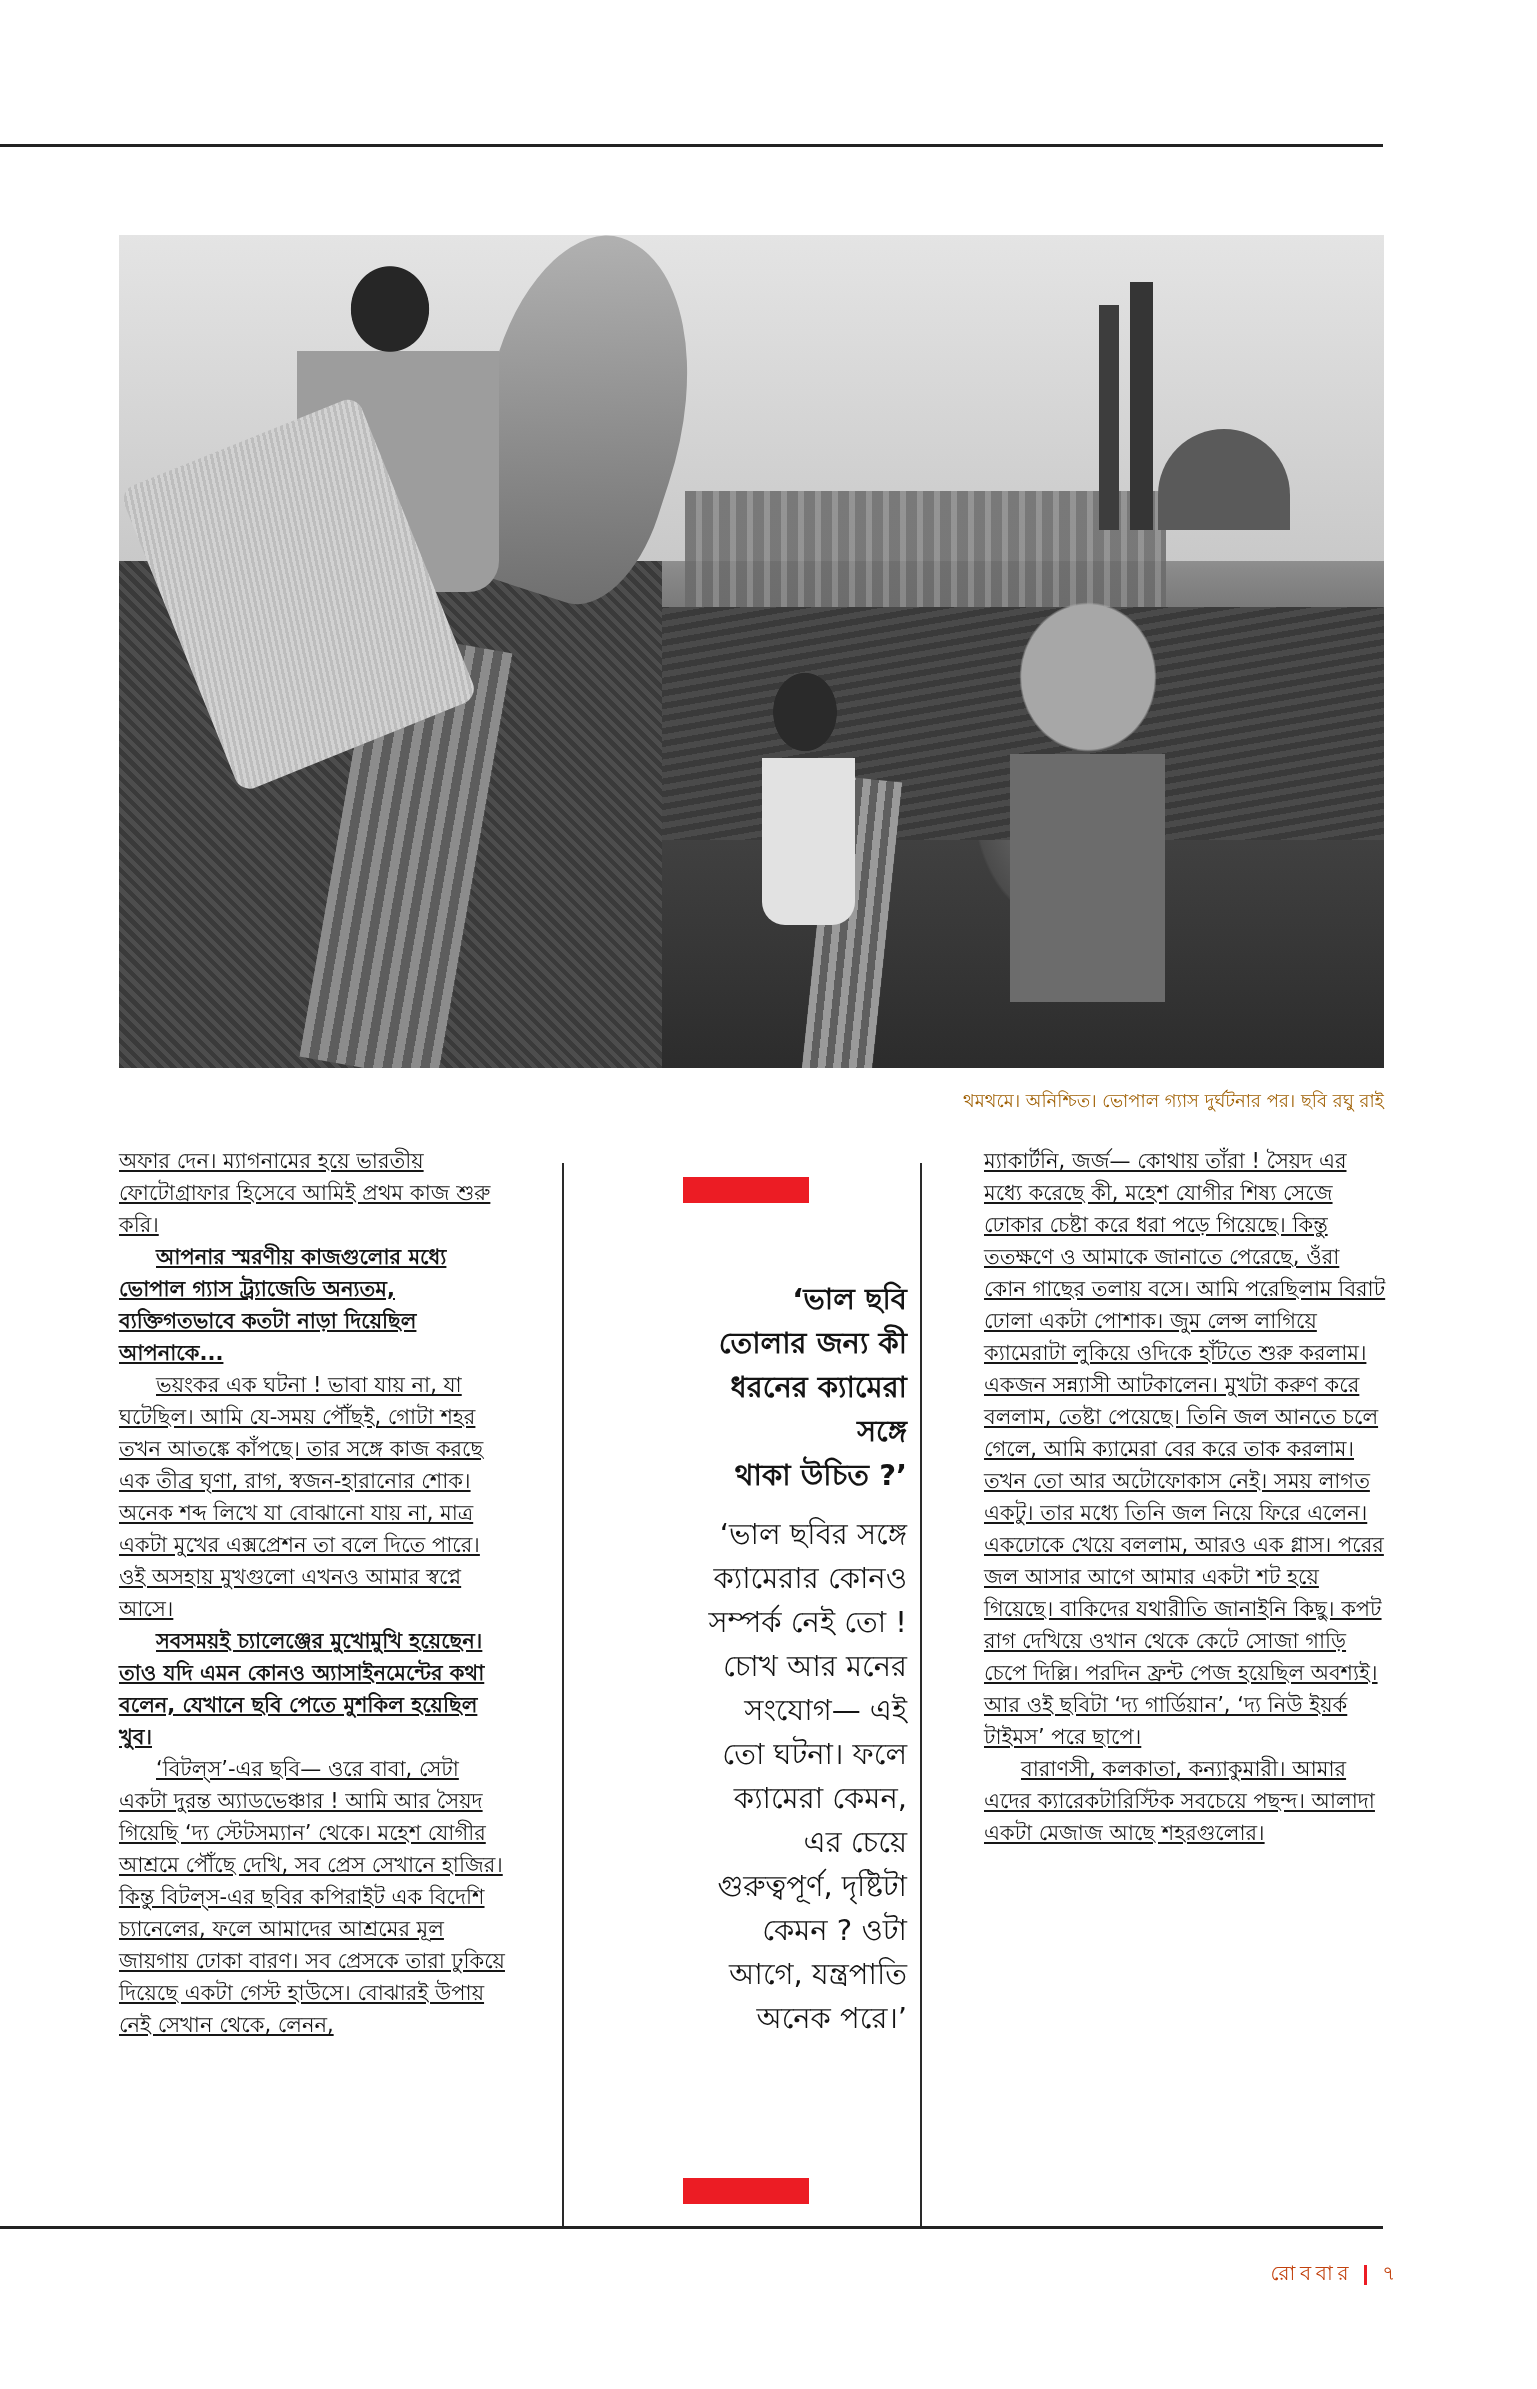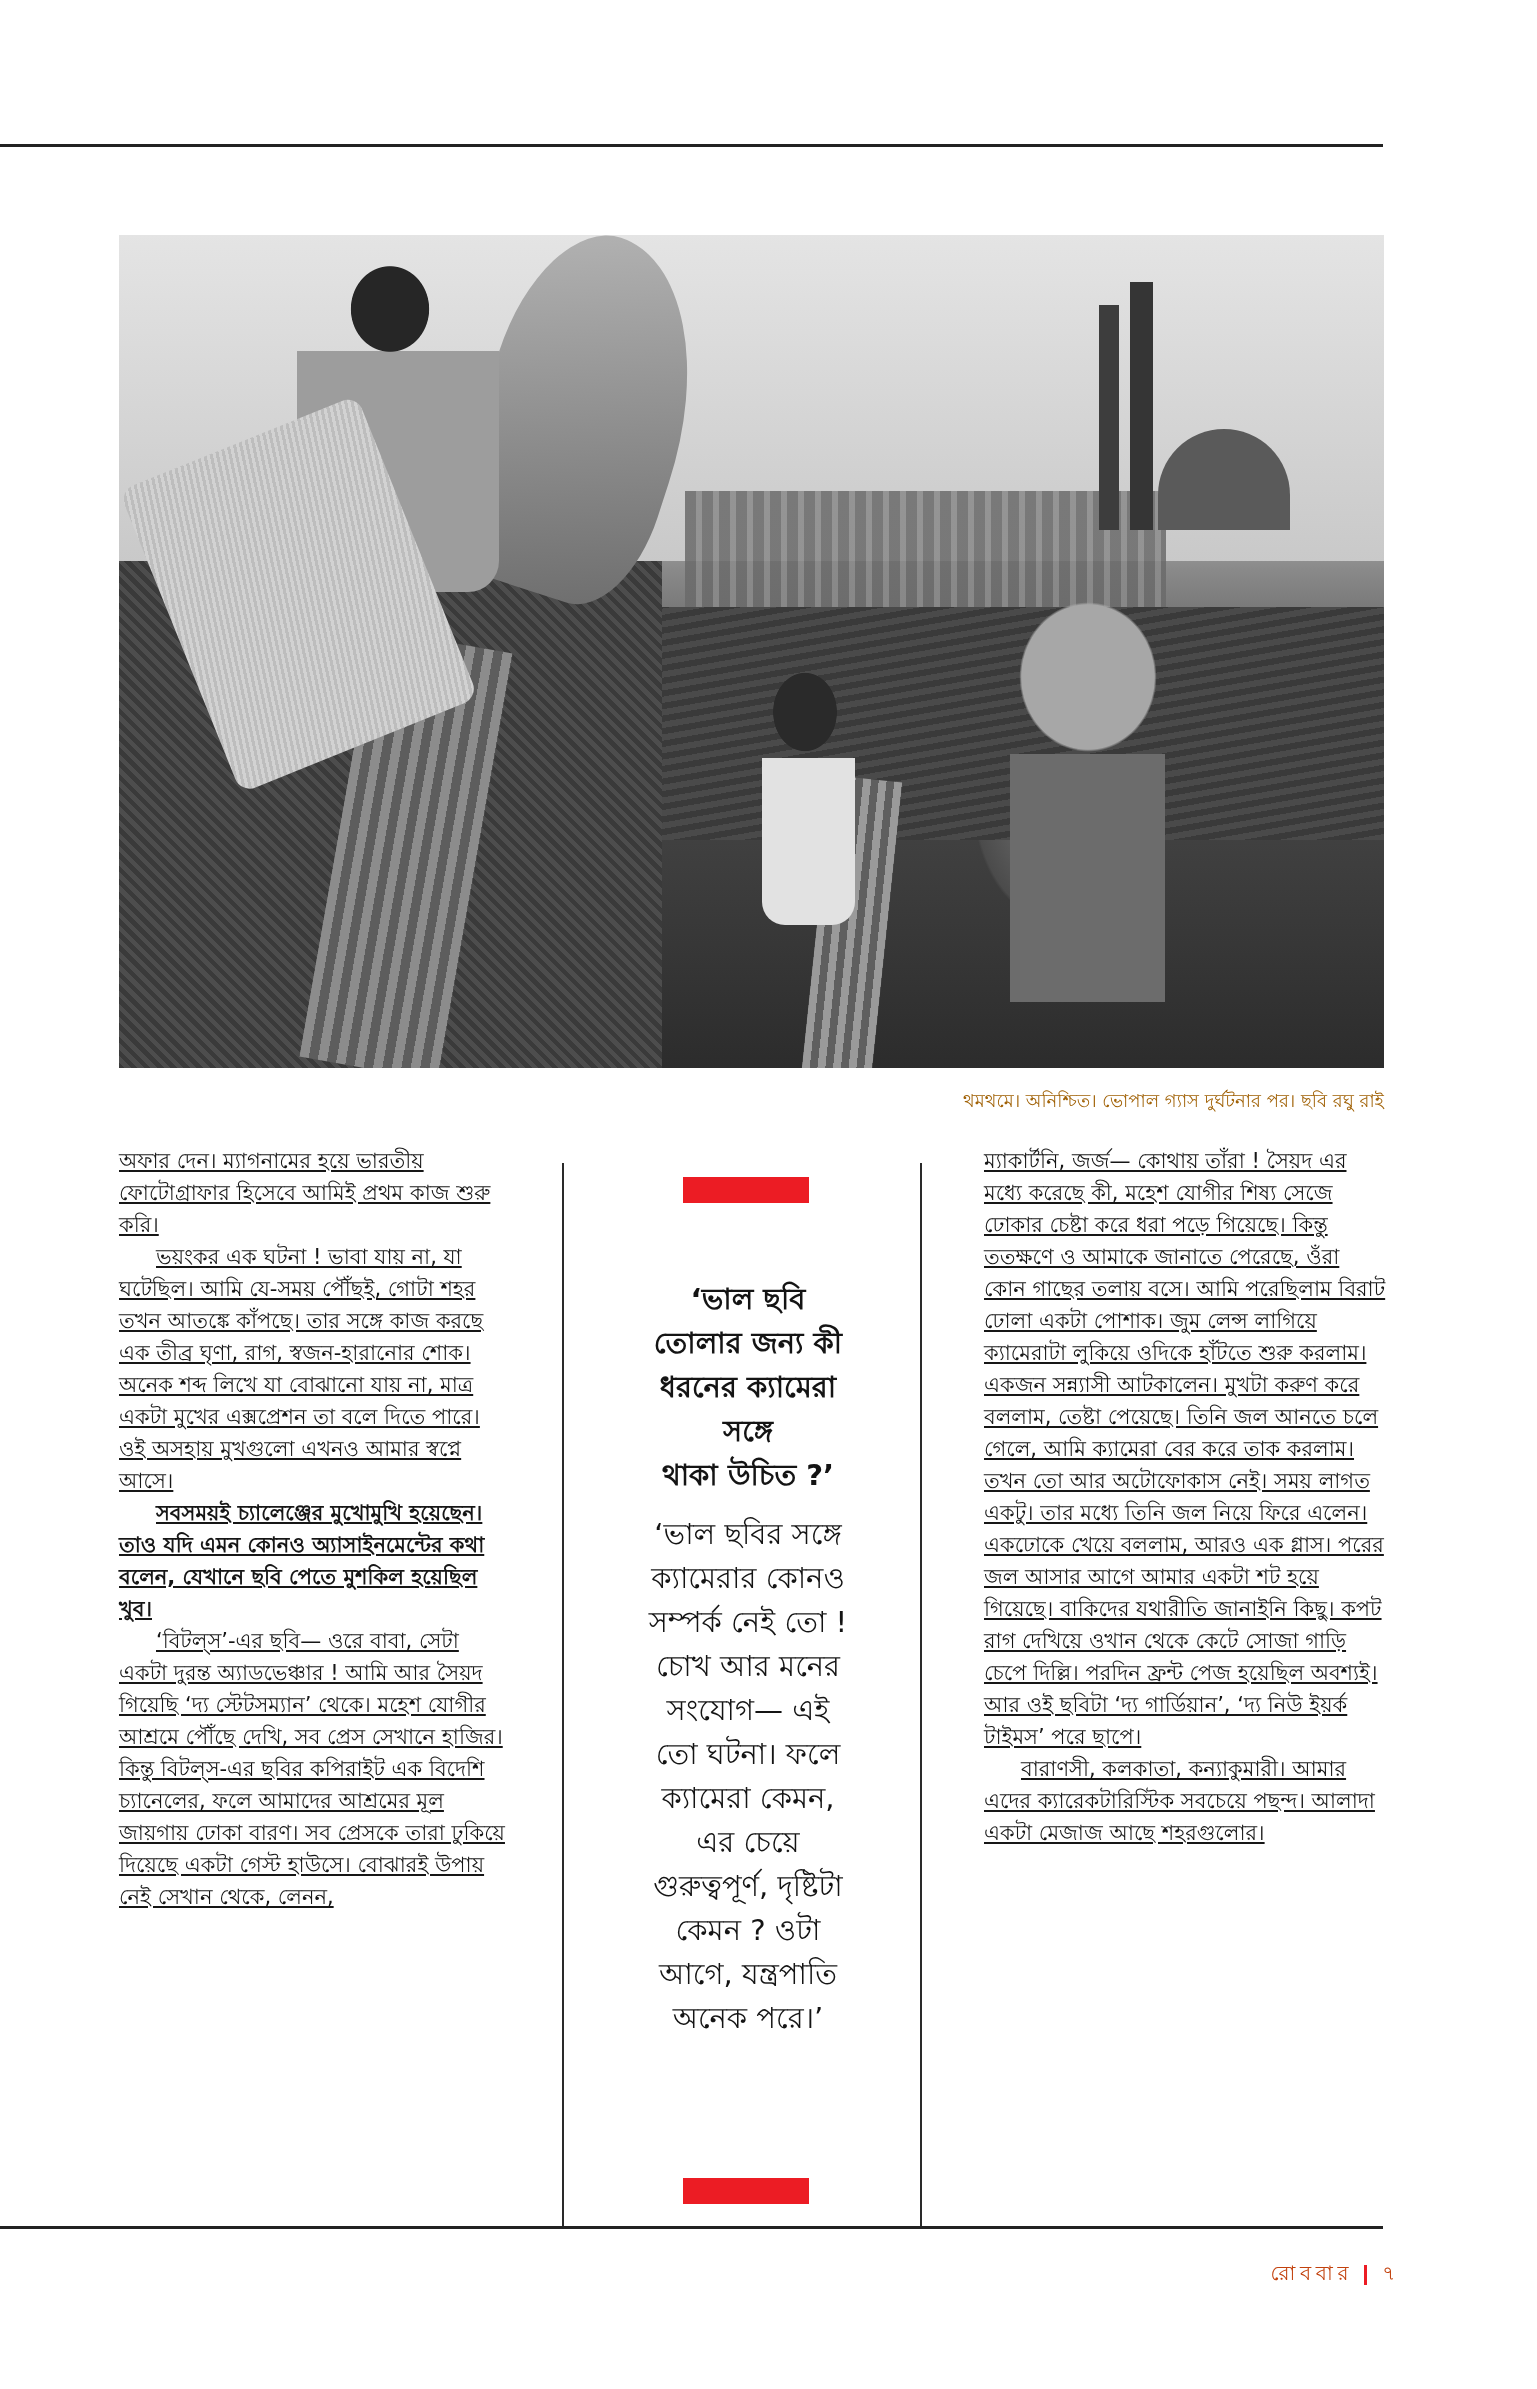--- a/index.html
+++ b/index.html
@@ -67,21 +67,21 @@
 
   .divider { position: absolute; top: 1163px; width: 1.6px; height: 1065px; background: #2a2a2a; }
   .divider-1 { left: 562px; }
   .divider-2 { left: 920px; }
 
   .red-bar { position: absolute; left: 683px; width: 126px; height: 26px; background: #ec1c24; }
   .red-bar-top { top: 1177px; }
   .red-bar-bottom { top: 2178px; }
 
   .pull {
-    position: absolute; left: 589px; width: 318px; text-align: center;
+    position: absolute; left: 589px; width: 318px; text-align: right;
     font-size: 29px; line-height: 44px; color: #141414;
   }
   .pull-question { top: 1277px; font-weight: bold; }
   .pull-answer { top: 1512px; }
   .pull span { display: block; }
 
   .rule-bottom {
     position: absolute; left: 0; top: 2226px; width: 1383px; height: 3.1px; background: #222;
   }
   .footer {
@@ -109,20 +109,21 @@
   <div class="boy1"></div>
   <div class="boy2"></div>
   <div class="arm"></div>
   <div class="lotus"></div>
 </div>
 
 <div class="caption">থমথমে। অনিশ্চিত। ভোপাল গ্যাস দুর্ঘটনার পর। ছবি  রঘু রাই</div>
 
 <div class="col col-left">
   <p>অফার দেন। ম্যাগনামের হয়ে ভারতীয় ফোটোগ্রাফার হিসেবে আমিই প্রথম কাজ শুরু করি।</p>
+  <p class="indent q">আপনার স্মরণীয় কাজগুলোর মধ্যে ভোপাল গ্যাস ট্র্যাজেডি অন্যতম, ব্যক্তিগতভাবে কতটা নাড়া দিয়েছিল আপনাকে...</p>
   <p class="indent">ভয়ংকর এক ঘটনা ! ভাবা যায় না, যা ঘটেছিল। আমি যে-সময় পৌঁছই, গোটা শহর তখন আতঙ্কে কাঁপছে। তার সঙ্গে কাজ করছে এক তীব্র ঘৃণা, রাগ, স্বজন-হারানোর শোক। অনেক শব্দ লিখে যা বোঝানো যায় না, মাত্র একটা মুখের এক্সপ্রেশন তা বলে দিতে পারে। ওই অসহায় মুখগুলো এখনও আমার স্বপ্নে আসে।</p>
   <p class="indent q">সবসময়ই চ্যালেঞ্জের মুখোমুখি হয়েছেন। তাও যদি এমন কোনও অ্যাসাইনমেন্টের কথা বলেন, যেখানে ছবি পেতে মুশকিল হয়েছিল খুব।</p>
   <p class="indent">‘বিটল্‌স’-এর ছবি— ওরে বাবা, সেটা একটা দুরন্ত অ্যাডভেঞ্চার ! আমি আর সৈয়দ গিয়েছি ‘দ্য স্টেটসম্যান’ থেকে। মহেশ যোগীর আশ্রমে পৌঁছে দেখি, সব প্রেস সেখানে হাজির। কিন্তু বিটল্‌স-এর ছবির কপিরাইট এক বিদেশি চ্যানেলের, ফলে আমাদের আশ্রমের মূল জায়গায় ঢোকা বারণ। সব প্রেসকে তারা ঢুকিয়ে দিয়েছে একটা গেস্ট হাউসে। বোঝারই উপায় নেই সেখান থেকে, লেনন,</p>
 </div>
 
 <div class="divider divider-1"></div>
 <div class="divider divider-2"></div>
 
 <div class="red-bar red-bar-top"></div>
 

